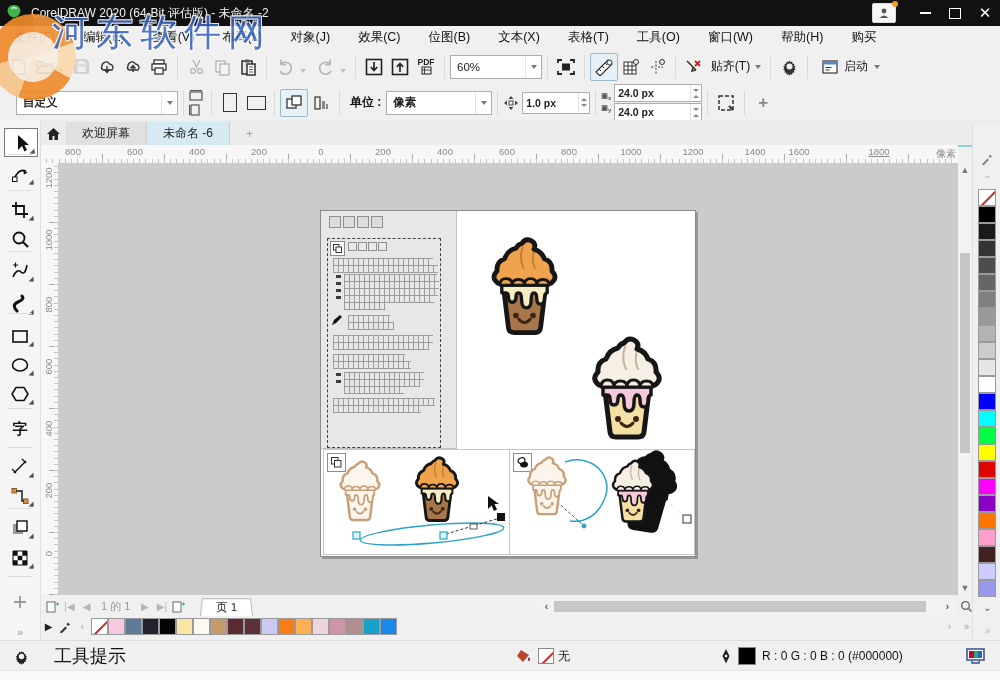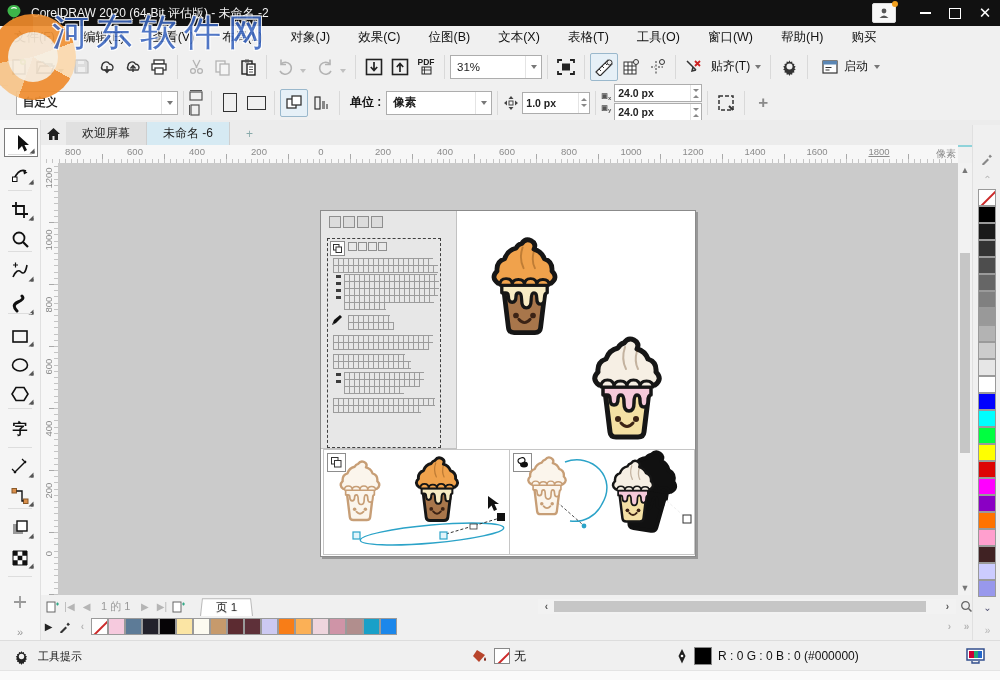--- a/index.html
+++ b/index.html
@@ -242,21 +242,21 @@
     </div>
     <div class="tbtn" style="flex-direction:column;font-size:8.5px;font-weight:bold;line-height:8px;">
       <span>PDF</span>
       <svg width="11" height="9" viewBox="0 0 11 9">
           <rect x="1" y="1" width="9" height="7" fill="none" stroke="#222"></rect>
           <path d="M3.5 1 v7 M1 4 h9" stroke="#222" stroke-width=".8"></path>
         </svg>
     </div>
     <div class="tsep"></div>
     <div class="combo" style="width:90px;">
-      <span class="val" style="flex:1">31%</span>
+      <span class="val" style="flex:1">60%</span>
       <span class="drop">
           <span class="caret"></span>
         </span>
     </div>
     <div class="tsep"></div>
     <div class="tbtn">
       <svg width="20" height="18" viewBox="0 0 20 18">
           <path d="M2 5 v-3 h4 M14 2 h4 v3 M18 13 v3 h-4 M6 16 h-4 v-3" fill="none" stroke="#222" stroke-width="1.8"></path>
           <rect x="6" y="5.5" width="8" height="7" fill="#222"></rect>
         </svg>
@@ -436,21 +436,21 @@
       <span class="hrlab" style="left: 157px;">400</span>
       <span class="hrlab" style="left: 219px;">200</span>
       <span class="hrlab" style="left: 281px;">0</span>
       <span class="hrlab" style="left: 343px;">200</span>
       <span class="hrlab" style="left: 405px;">400</span>
       <span class="hrlab" style="left: 467px;">600</span>
       <span class="hrlab" style="left: 529px;">800</span>
       <span class="hrlab" style="left: 591px;">1000</span>
       <span class="hrlab" style="left: 653px;">1200</span>
       <span class="hrlab" style="left: 715px;">1400</span>
-      <span class="hrlab" style="left: 777px;">1600</span>
+      <span class="hrlab" style="left: 759px;">1600</span>
       <span class="hrlab" style="left: 839px; text-decoration: underline;">1800</span>
     </div>
   <div id="vruler">
       <span class="vrlab" style="top: 13px;">1200</span>
       <span class="vrlab" style="top: 75px;">1000</span>
       <span class="vrlab" style="top: 137px;">800</span>
       <span class="vrlab" style="top: 199px;">600</span>
       <span class="vrlab" style="top: 261px;">400</span>
       <span class="vrlab" style="top: 323px;">200</span>
       <span class="vrlab" style="top: 385px;">0</span>
@@ -875,21 +875,21 @@
       <div class="toolsep" style="top: 456px;"></div>
     </div>
 
   <div id="statusbar">
     <div class="tbtn" style="margin-left:8px;">
       <svg width="17" height="17" viewBox="0 0 19 19">
           <path d="M9.5 2 l1 2.2 2.3 -.6 .4 2.4 2.4 .4 -.6 2.3 2.1 1 -1.5 1.9 1.5 1.9 -2.1 1 .6 2.3 -2.4 .4 -.4 2.4 -2.3 -.6 -1 2.1 -1 -2.1 -2.3 .6 -.4 -2.4 -2.4 -.4 .6 -2.3 -2.1 -1 1.5 -1.9 -1.5 -1.9 2.1 -1 -.6 -2.3 2.4 -.4 .4 -2.4 2.3 .6 z" fill="#222" transform="scale(.82) translate(2,2)"></path>
           <circle cx="9.5" cy="9.5" r="3" fill="#f0f0f0"></circle>
         </svg>
     </div>
-    <span class="lbl" style="margin-left:4px;font-size:11px;">工具提示</span>
+    <span class="lbl" style="margin-left:20px;font-size:18px;">工具提示</span>
     <div style="width:390px"></div>
     <svg width="18" height="16" viewBox="0 0 18 16">
         <path d="M5 2 l8 5 -6 7 -6 -6 z" fill="#b8452c"></path>
         <path d="M13 9 q2 3 0 4 q-2 -1 0 -4" fill="#7a1d10"></path>
       </svg>
     <div class="statSwatch none swatch" style="margin:0 4px;"></div>
     <span class="lbl">无</span>
     <div style="width:150px"></div>
     <svg width="12" height="17" viewBox="0 0 12 17">
         <path d="M6 1 L9.5 8 L6 15.5 L2.5 8 z" fill="#222"></path>

